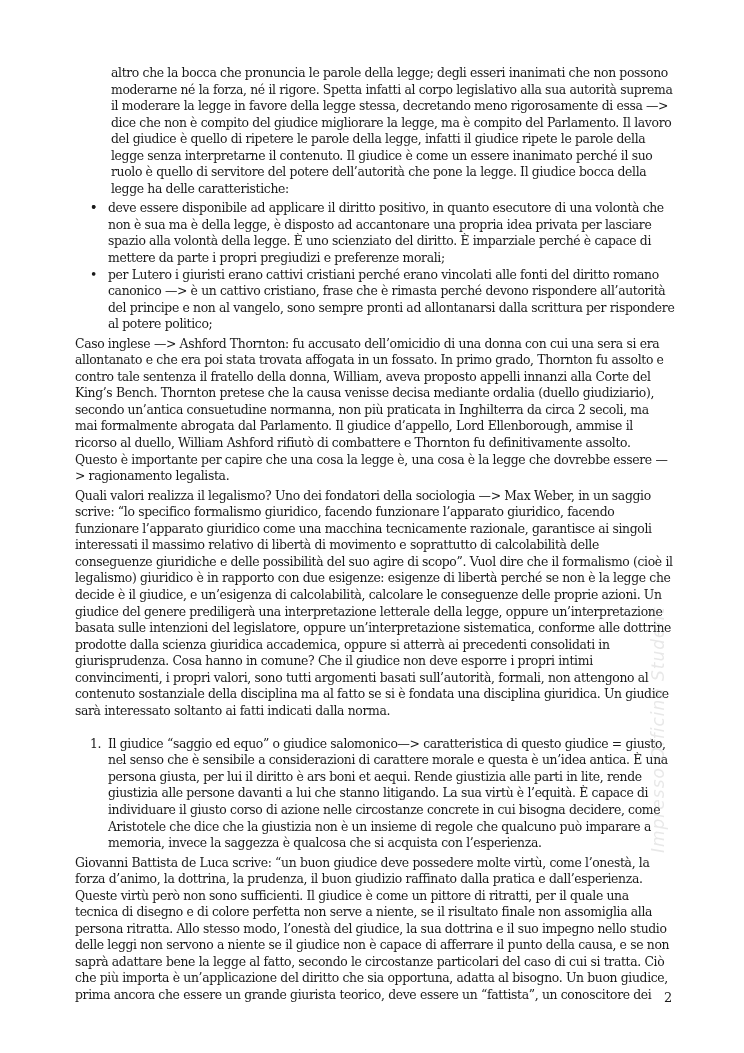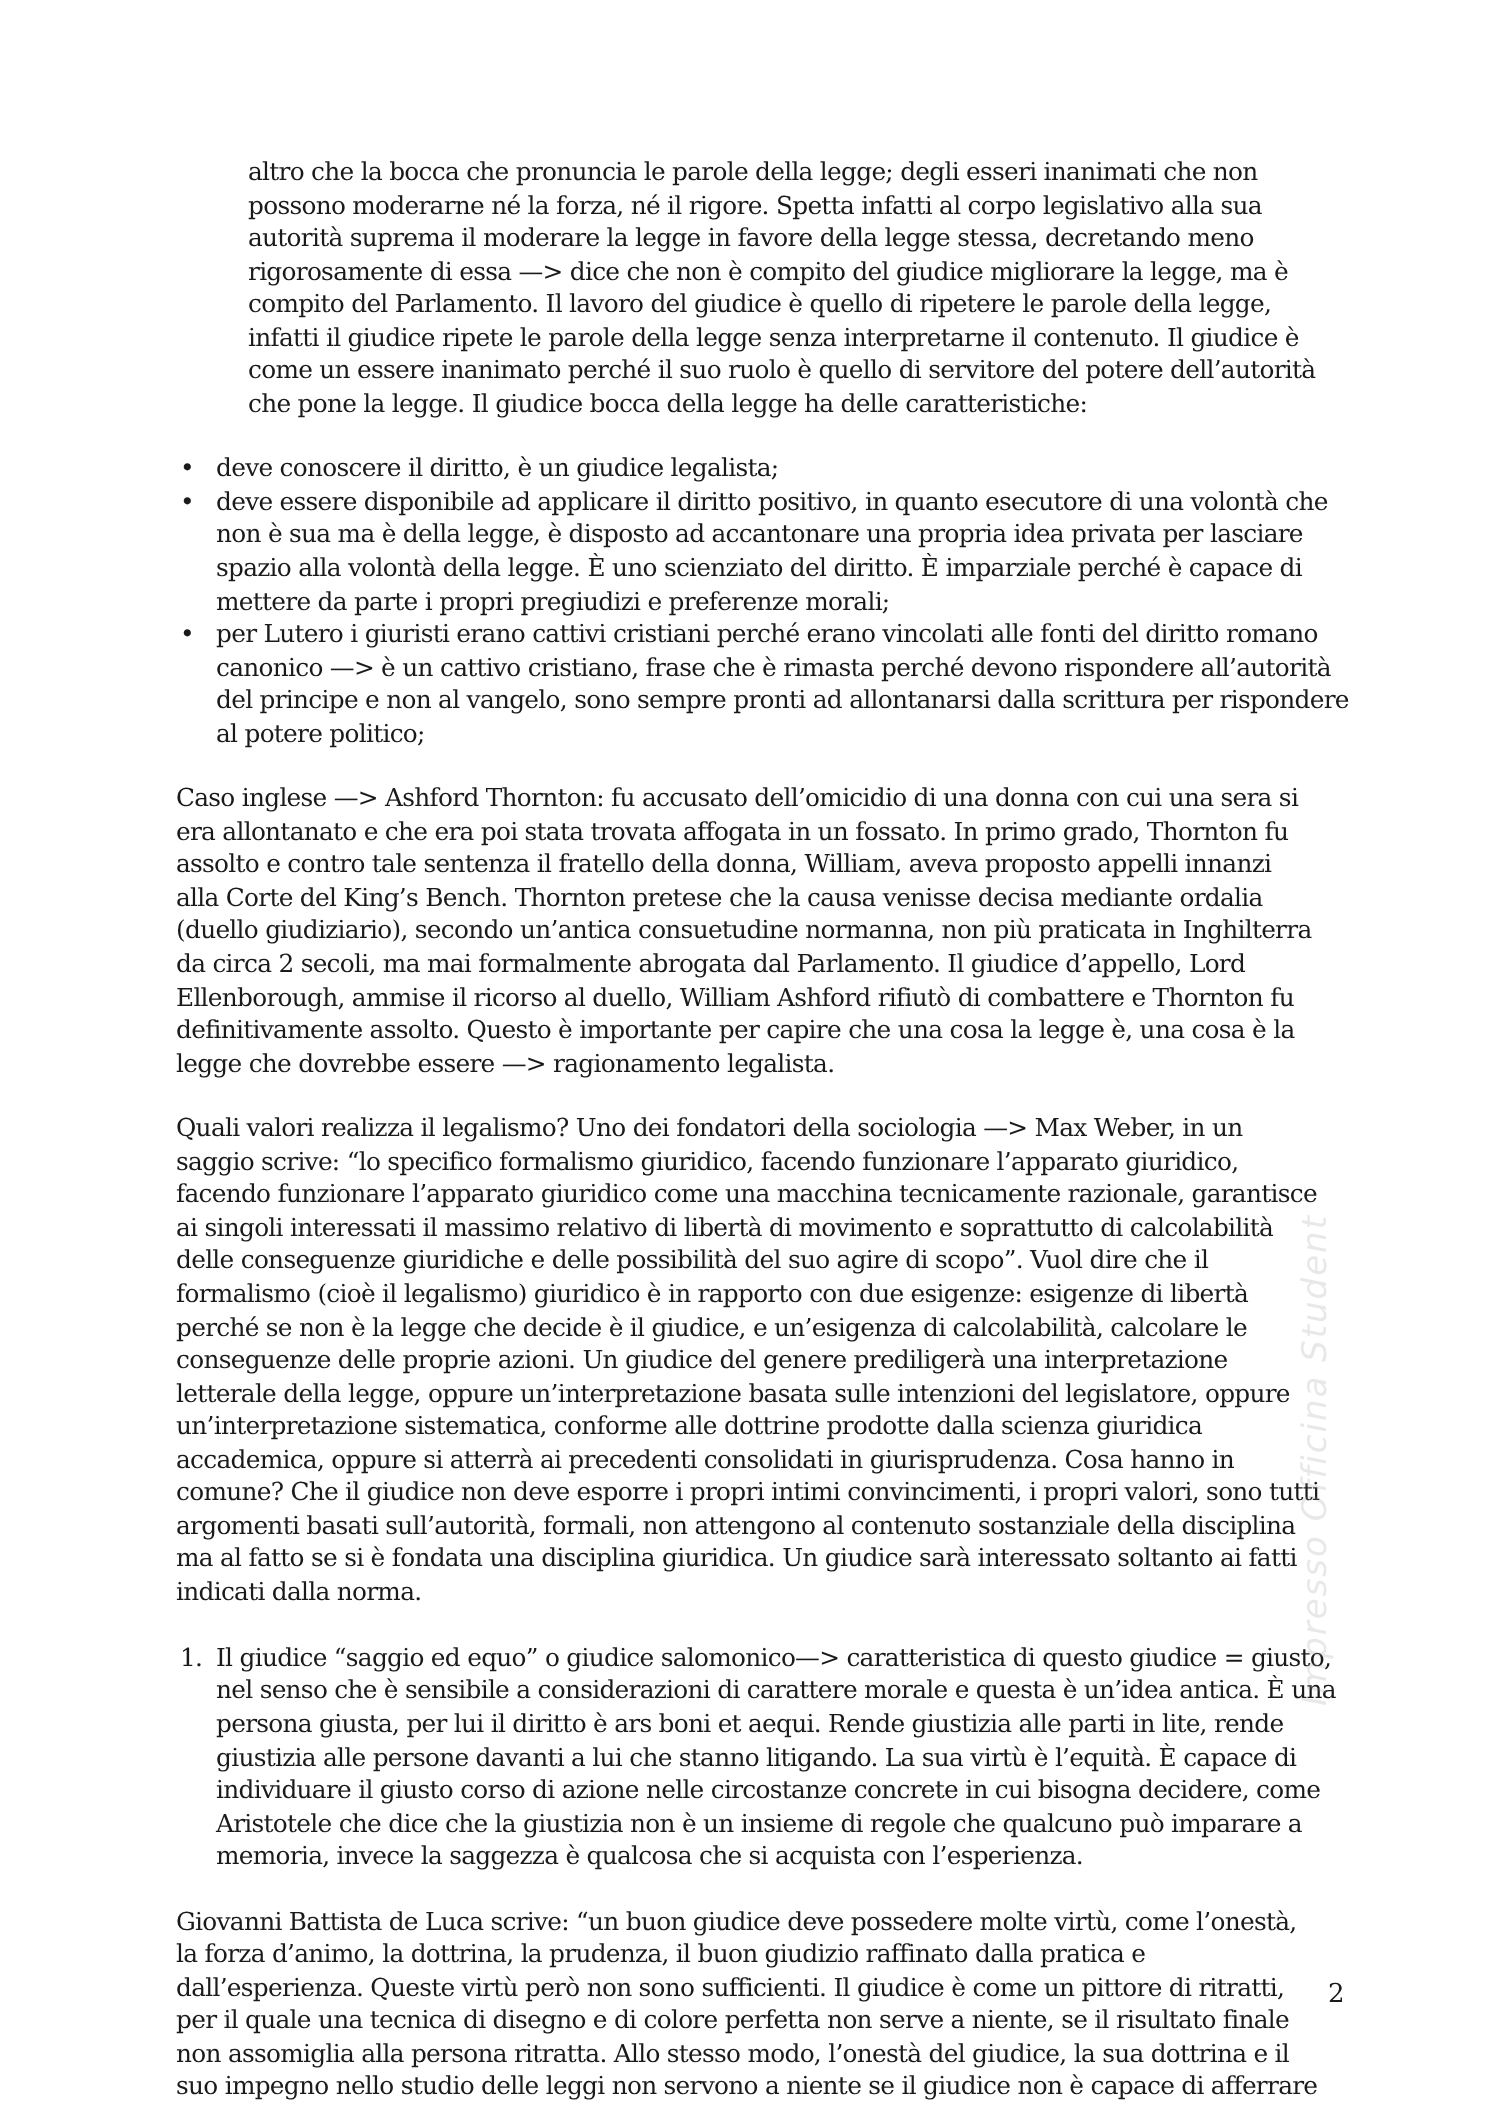--- a/index.html
+++ b/index.html
@@ -3,21 +3,21 @@
 <meta charset="utf-8">
 <style>
   html, body { margin: 0; padding: 0; background: #ffffff; }
   body { width: 744px; height: 1053px; position: relative; overflow: hidden; }
   .page {
     position: absolute; left: 72px; top: 62px; width: 604px;
     font-family: "DejaVu Serif", "Liberation Serif", serif;
     font-size: 12.4px; line-height: 16.55px; color: #1a1a1a;
     letter-spacing: -0.35px;
   }
-  p { margin: 16px; }
+  p { margin: 3px; }
   .indent { padding-left: 36px; }
   ul.bullets { list-style: none; margin: 0; padding: 0; }
   ul.bullets li { position: relative; padding-left: 36px; }
   ul.bullets li .bullet { position: absolute; left: 18px; top: 0; }
   ol.numbered { list-style: none; margin: 16.5px 0 0 0; padding: 0; }
   ol.numbered li { position: relative; padding-left: 36px; }
   ol.numbered li .num { position: absolute; left: 18px; top: 0; }
   .page-number {
     position: absolute; left: 664px; top: 990px;
     font-family: "DejaVu Serif", "Liberation Serif", serif; font-size: 13px; color: #1a1a1a;
@@ -35,21 +35,20 @@
 </style>
 </head>
 <body>
 
 <div class="page">
   <p class="indent">altro che la bocca che pronuncia le parole della legge; degli esseri inanimati che non possono moderarne né la forza, né il rigore. Spetta infatti al corpo legislativo alla sua autorità suprema il moderare la legge in favore della legge stessa, decretando meno rigorosamente di essa —&gt; dice che non è compito del giudice migliorare la legge, ma è compito del Parlamento. Il lavoro del giudice è quello di ripetere le parole della legge, infatti il giudice ripete le parole della legge senza interpretarne il contenuto. Il giudice è come un essere inanimato perché il suo ruolo è quello di servitore del potere dell’autorità che pone la legge. Il giudice bocca della legge ha delle caratteristiche:</p>
 
   <ul class="bullets">
     <li>
       <span class="bullet">•</span>
-      <span>deve conoscere il diritto, è un giudice legalista;</span>
     </li>
     <li>
       <span class="bullet">•</span>
       <span>deve essere disponibile ad applicare il diritto positivo, in quanto esecutore di una volontà che non è sua ma è della legge, è disposto ad accantonare una propria idea privata per lasciare spazio alla volontà della legge. È uno scienziato del diritto. È imparziale perché è capace di mettere da parte i propri pregiudizi e preferenze morali;</span>
     </li>
     <li>
       <span class="bullet">•</span>
       <span>per Lutero i giuristi erano cattivi cristiani perché erano vincolati alle fonti del diritto romano canonico —&gt; è un cattivo cristiano, frase che è rimasta perché devono rispondere all’autorità del principe e non al vangelo, sono sempre pronti ad allontanarsi dalla scrittura per rispondere al potere politico;</span>
     </li>
   </ul>

